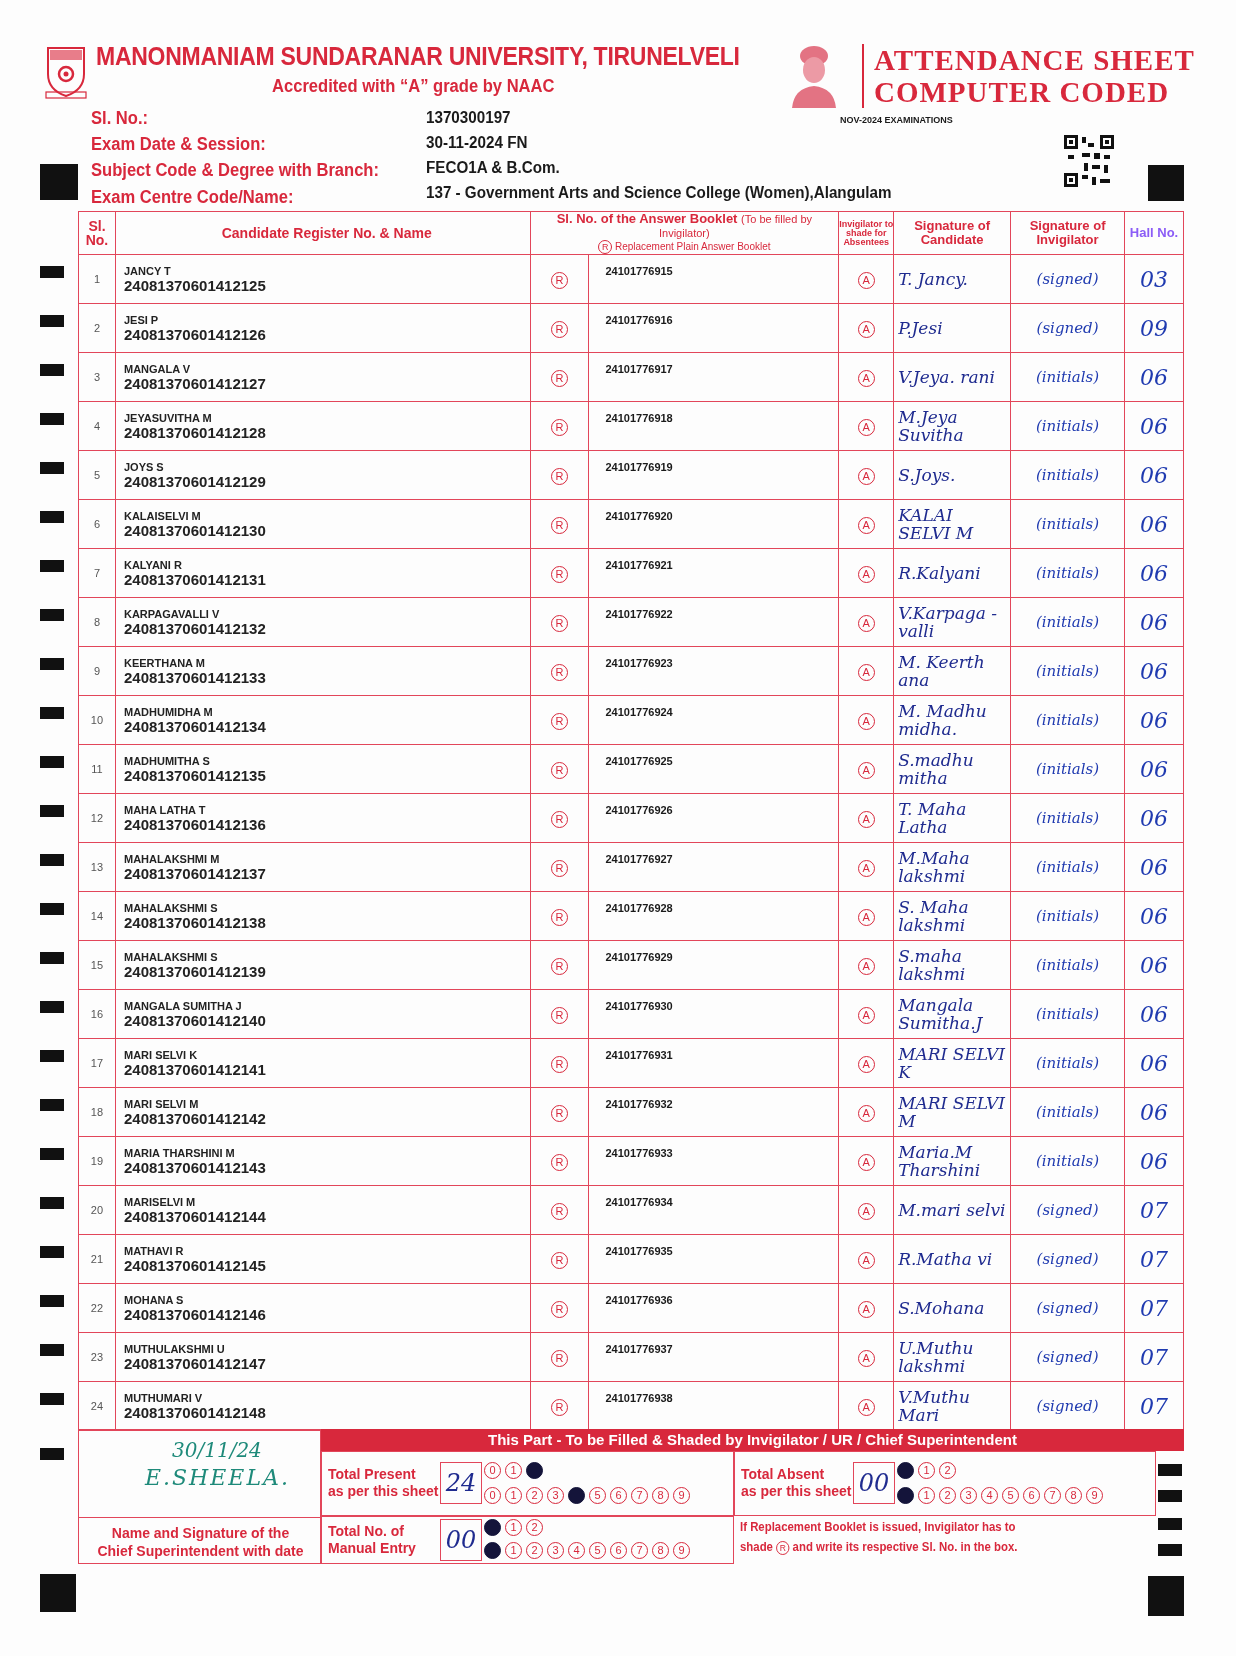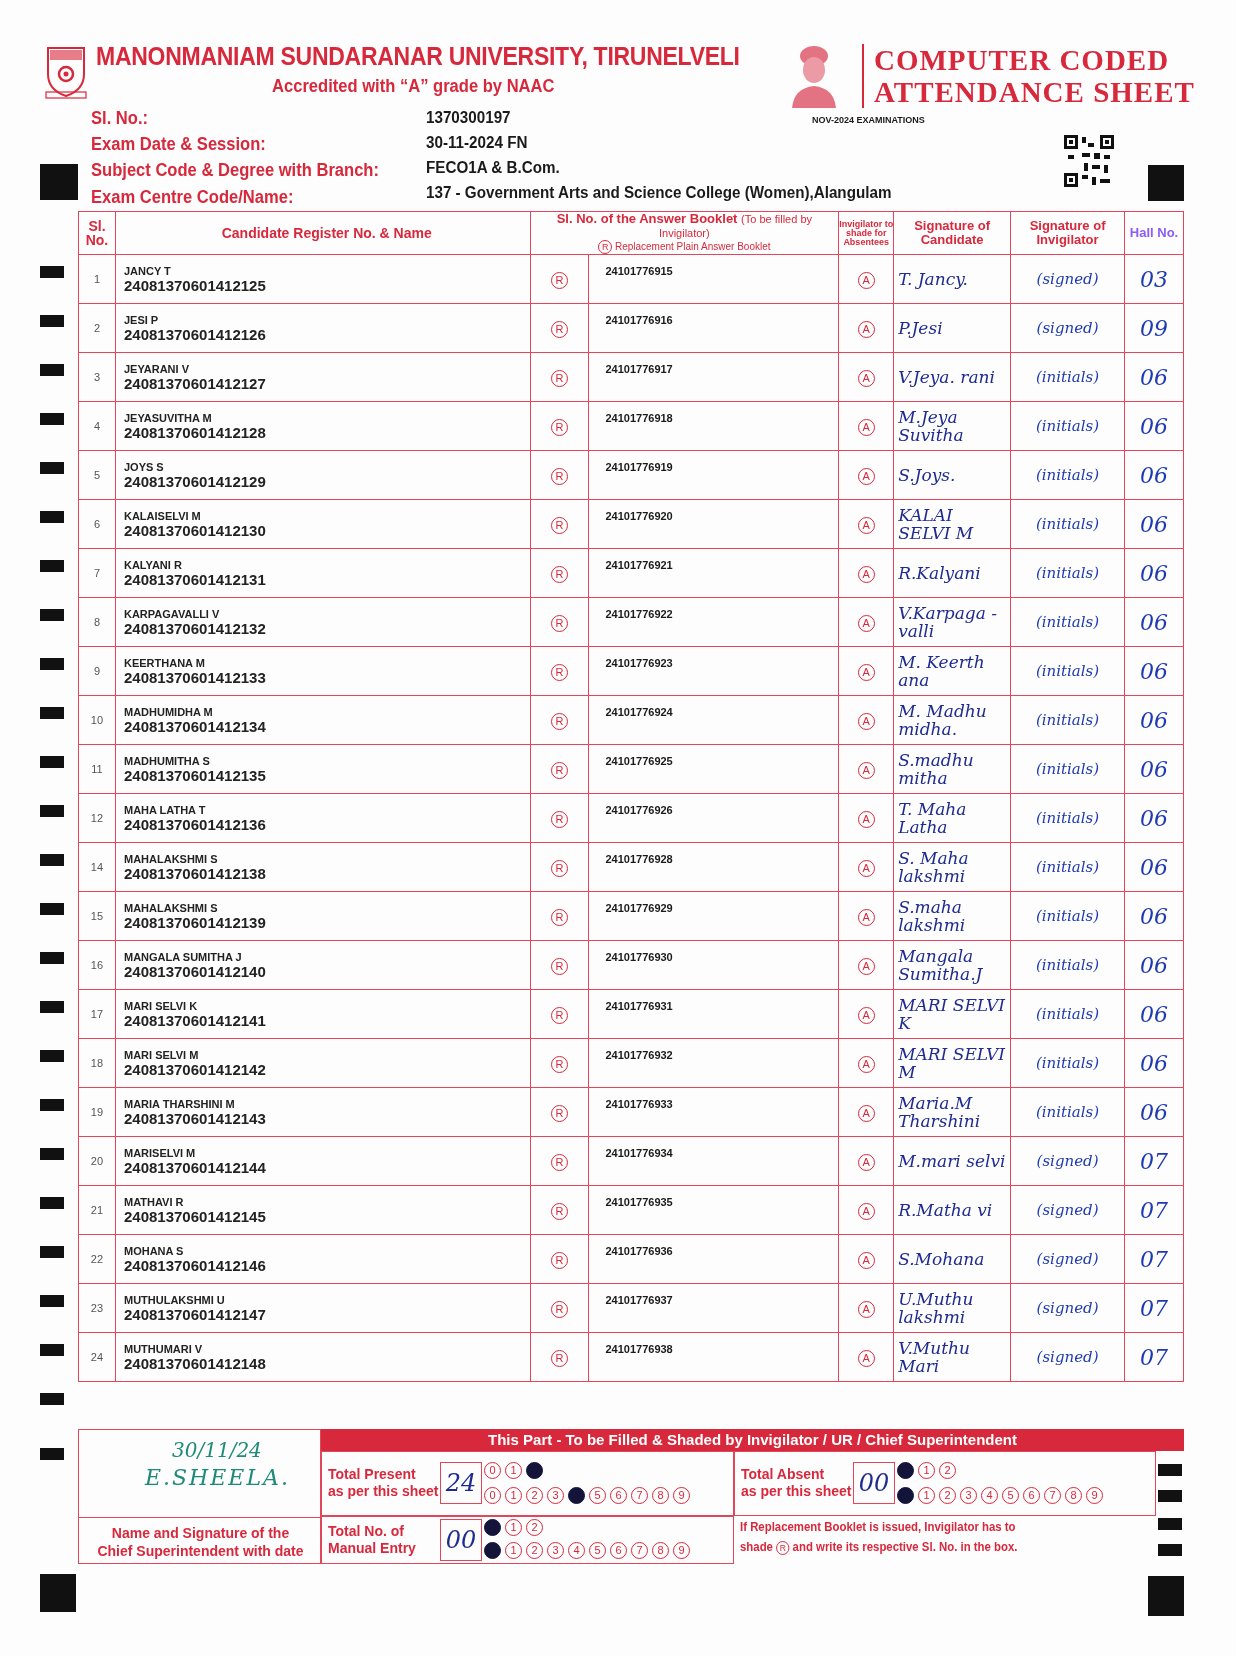--- a/index.html
+++ b/index.html
@@ -6,21 +6,21 @@
   body { width: 1236px; height: 1656px; background: #fdfdfd; position: relative; overflow: hidden; font-family: "Liberation Sans", sans-serif; color: #1a1a1a; }
   .abs { position: absolute; }
 
   
   .logo { left: 44px; top: 44px; width: 44px; height: 56px; }
   .uni-title { left: 96px; top: 42px; font-size: 25px; font-weight: bold; color: #d8283c; letter-spacing: -0.3px; transform: scaleX(0.92); transform-origin: left; white-space: nowrap; }
   .accr { left: 272px; top: 76px; font-size: 18px; font-weight: bold; color: #d8283c; transform: scaleX(0.92); transform-origin: left; white-space: nowrap; }
   .portrait { left: 786px; top: 42px; width: 56px; height: 66px; }
   .vdiv { left: 862px; top: 44px; width: 2px; height: 64px; background: #d8283c; }
   .cc-title { left: 874px; top: 44px; font-family: "Liberation Serif", serif; font-weight: bold; font-size: 29px; line-height: 32px; color: #d8283c; letter-spacing: 1px; white-space: nowrap; }
-  .nov { left: 812px; top: 115px; font-size: 9px; font-weight: bold; }
+  .nov { left: 840px; top: 115px; font-size: 9px; font-weight: bold; }
   .qr { left: 1064px; top: 135px; width: 50px; height: 52px; }
 
   .meta-label { left: 91px; font-size: 18px; font-weight: bold; color: #d8283c; transform: scaleX(0.92); transform-origin: left; white-space: nowrap; }
   .meta-val { left: 426px; font-size: 16px; font-weight: bold; transform: scaleX(0.95); transform-origin: left; white-space: nowrap; }
 
   .mark { background: #111; position: absolute; }
 
   
   .tbl { position: absolute; left: 78px; top: 211px; width: 1106px; border-collapse: collapse; }
   .tbl td, .tbl th { border: 1.5px solid #e2465a; }
@@ -66,22 +66,22 @@
 </svg>
 <div class="abs uni-title">MANONMANIAM SUNDARANAR UNIVERSITY, TIRUNELVELI</div>
 <div class="abs accr">Accredited with “A” grade by NAAC</div>
 <svg class="abs portrait" viewBox="0 0 56 66">
   <ellipse cx="28" cy="14" rx="14" ry="10" fill="#e37383"></ellipse>
   <ellipse cx="28" cy="28" rx="11" ry="13" fill="#ec9aa5"></ellipse>
   <path d="M6 66 Q8 46 28 44 Q48 46 50 66 Z" fill="#e37383"></path>
 </svg>
 <div class="abs vdiv"></div>
 <div class="abs cc-title">
+  <div>ATTENDANCE SHEET</div>
   <div>COMPUTER CODED</div>
-  <div>ATTENDANCE SHEET</div>
 </div>
 <div class="abs nov">NOV-2024 EXAMINATIONS</div>
 <svg class="abs qr" viewBox="0 0 50 52">
   <rect x="0" y="0" width="14" height="14" fill="#111"></rect>
     <rect x="3" y="3" width="8" height="8" fill="#fff"></rect>
     <rect x="5" y="5" width="4" height="4" fill="#111"></rect>
   <rect x="36" y="0" width="14" height="14" fill="#111"></rect>
     <rect x="39" y="3" width="8" height="8" fill="#fff"></rect>
     <rect x="41" y="5" width="4" height="4" fill="#111"></rect>
   <rect x="0" y="38" width="14" height="14" fill="#111"></rect>
@@ -185,21 +185,21 @@
     <td class="c-r"><span class="circ">R</span></td>
     <td class="c-bk">24101776916</td>
     <td class="c-a"><span class="circ">A</span></td>
     <td class="c-sig">P.Jesi</td>
     <td class="c-inv">(signed)</td>
     <td class="c-hall">09</td>
       </tr>
       <tr>
     <td class="c-sl">3</td>
     <td class="c-name">
-      <span class="nm">JEYARANI V</span>
+      <span class="nm">MANGALA V</span>
       <span class="reg">24081370601412127</span>
     </td>
     <td class="c-r"><span class="circ">R</span></td>
     <td class="c-bk">24101776917</td>
     <td class="c-a"><span class="circ">A</span></td>
     <td class="c-sig">V.Jeya. rani</td>
     <td class="c-inv">(initials)</td>
     <td class="c-hall">06</td>
       </tr>
       <tr>
@@ -309,20 +309,33 @@
       <tr>
     <td class="c-sl">12</td>
     <td class="c-name">
       <span class="nm">MAHA LATHA T</span>
       <span class="reg">24081370601412136</span>
     </td>
     <td class="c-r"><span class="circ">R</span></td>
     <td class="c-bk">24101776926</td>
     <td class="c-a"><span class="circ">A</span></td>
     <td class="c-sig">T. Maha Latha</td>
+    <td class="c-inv">(initials)</td>
+    <td class="c-hall">06</td>
+      </tr>
+      <tr>
+    <td class="c-sl">13</td>
+    <td class="c-name">
+      <span class="nm">MAHALAKSHMI M</span>
+      <span class="reg">24081370601412137</span>
+    </td>
+    <td class="c-r"><span class="circ">R</span></td>
+    <td class="c-bk">24101776927</td>
+    <td class="c-a"><span class="circ">A</span></td>
+    <td class="c-sig">M.Maha lakshmi</td>
     <td class="c-inv">(initials)</td>
     <td class="c-hall">06</td>
       </tr>
       <tr>
     <td class="c-sl">14</td>
     <td class="c-name">
       <span class="nm">MAHALAKSHMI S</span>
       <span class="reg">24081370601412138</span>
     </td>
     <td class="c-r"><span class="circ">R</span></td>

